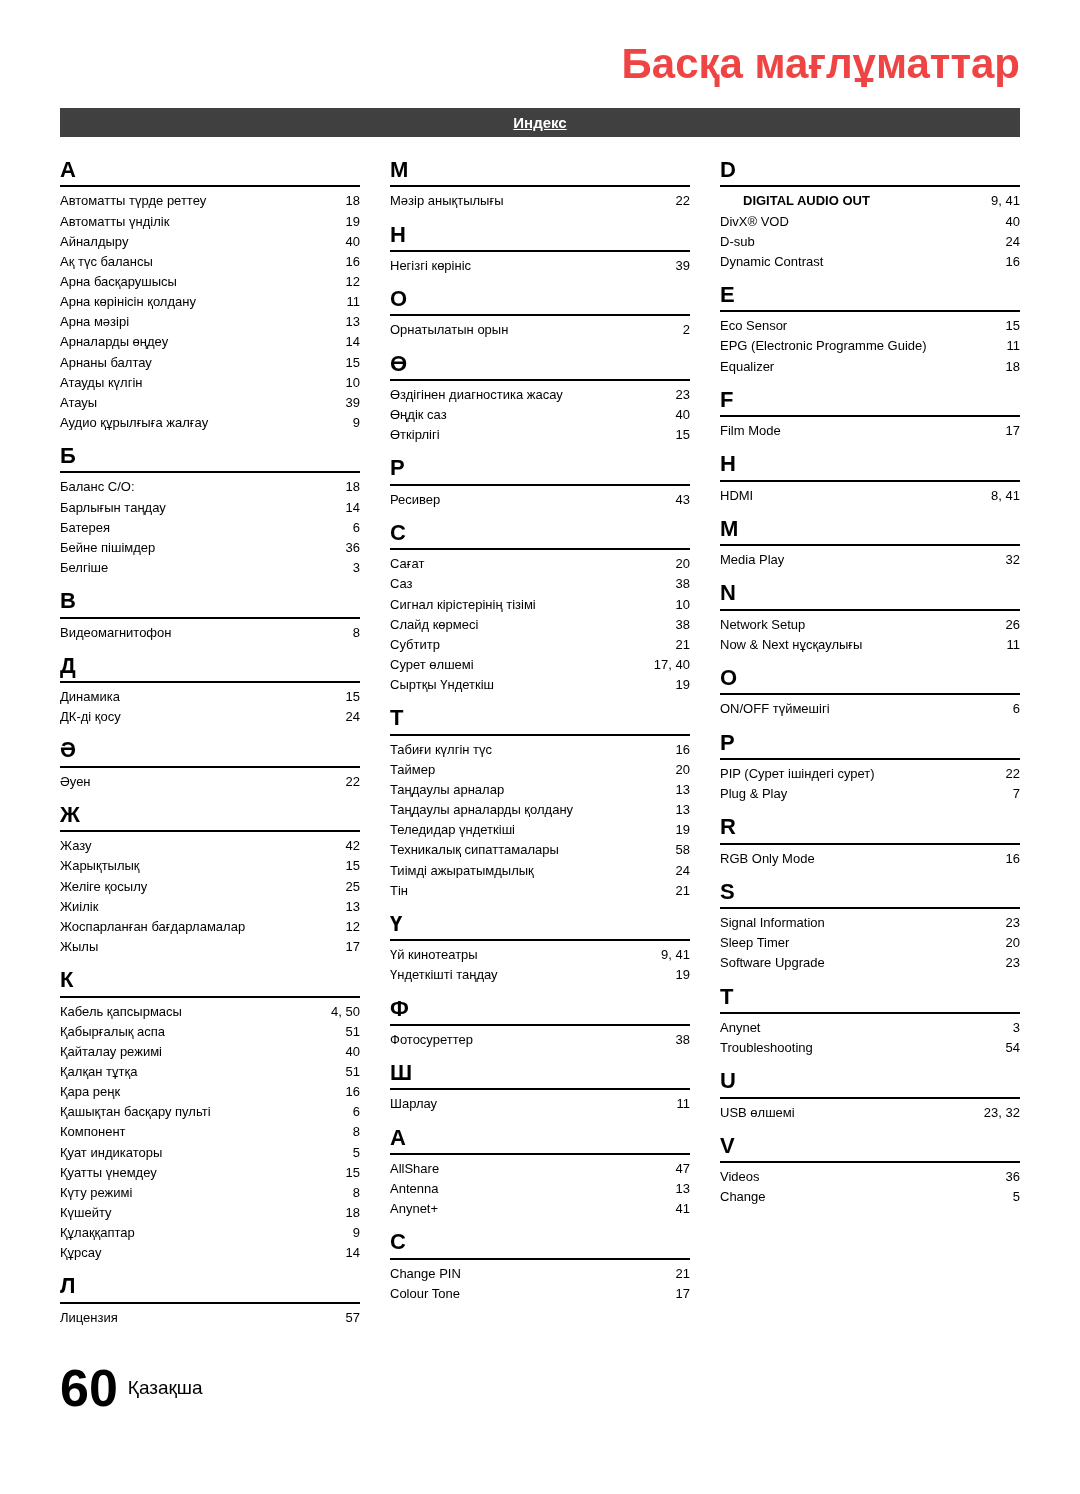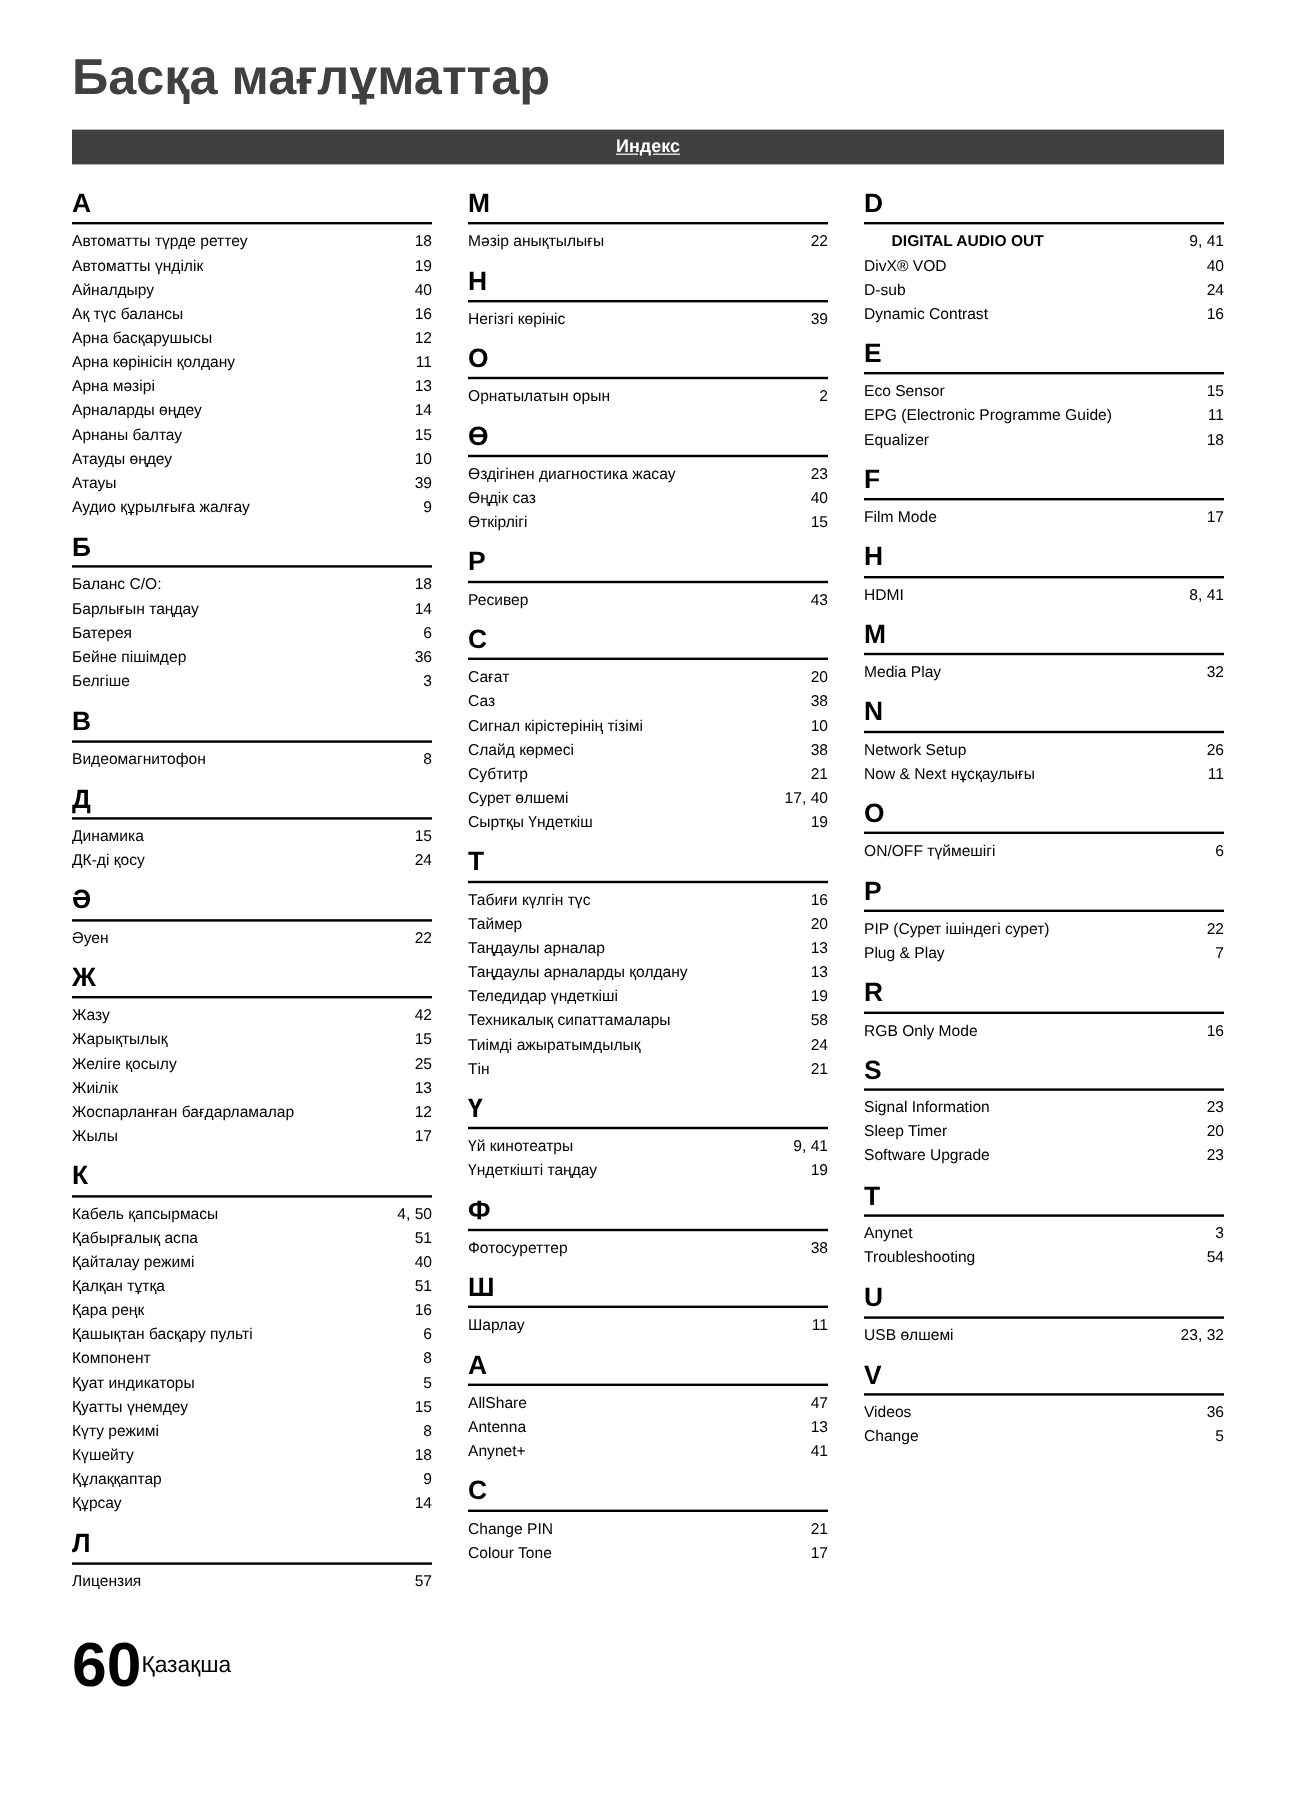--- a/index.html
+++ b/index.html
@@ -8,21 +8,22 @@
       background: #fff;
       color: #000;
       width: 1080px;
       min-height: 1494px;
       padding: 40px 60px;
     }
     h1.page-title {
       font-size: 42px;
       font-weight: bold;
       margin-bottom: 20px;
-      color: #404040;
+      color: #ef4444;
+      text-align: right;
     }
     .index-header {
       background: #404040;
       color: #fff;
       text-align: center;
       padding: 6px 0;
       font-size: 15px;
       font-weight: bold;
       margin-bottom: 20px;
       text-decoration: underline;
@@ -57,21 +58,21 @@
     }
     .entry-page {
       min-width: 45px;
       text-align: right;
       padding-left: 8px;
     }
     .footer-row {
       display: flex;
       align-items: center;
       margin-top: 20px;
-      gap: 0;
+      gap: 10px;
     }
     .page-number {
       font-size: 52px;
       font-weight: bold;
       color: #000;
     }
     .lang-label {
       font-size: 19px;
       color: #000;
     }
@@ -122,21 +123,21 @@
         </div>
         <div class="index-entry">
           <span class="entry-label">Арналарды өңдеу</span>
           <span class="entry-page">14</span>
         </div>
         <div class="index-entry">
           <span class="entry-label">Арнаны балтау</span>
           <span class="entry-page">15</span>
         </div>
         <div class="index-entry">
-          <span class="entry-label">Атауды өңдеу</span>
+          <span class="entry-label">Атауды күлгін</span>
           <span class="entry-page">10</span>
         </div>
         <div class="index-entry">
           <span class="entry-label">Атауы</span>
           <span class="entry-page">39</span>
         </div>
         <div class="index-entry">
           <span class="entry-label">Аудио құрылғыға жалғау</span>
           <span class="entry-page">9</span>
         </div>

